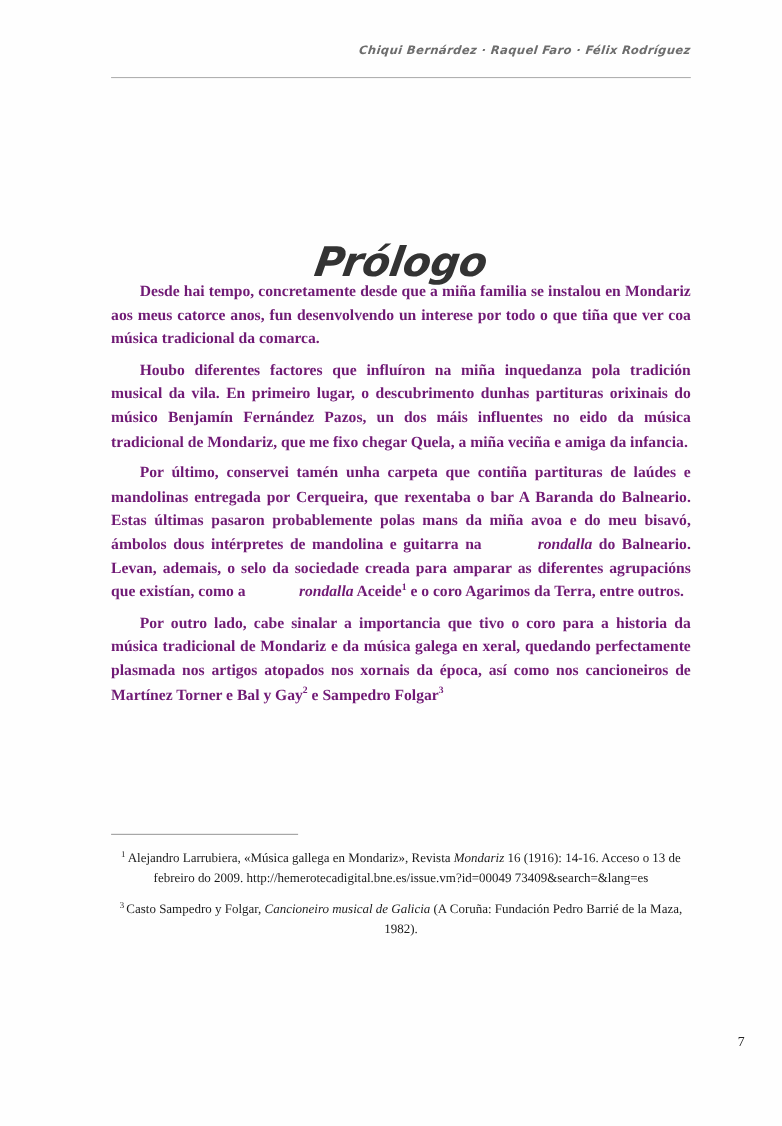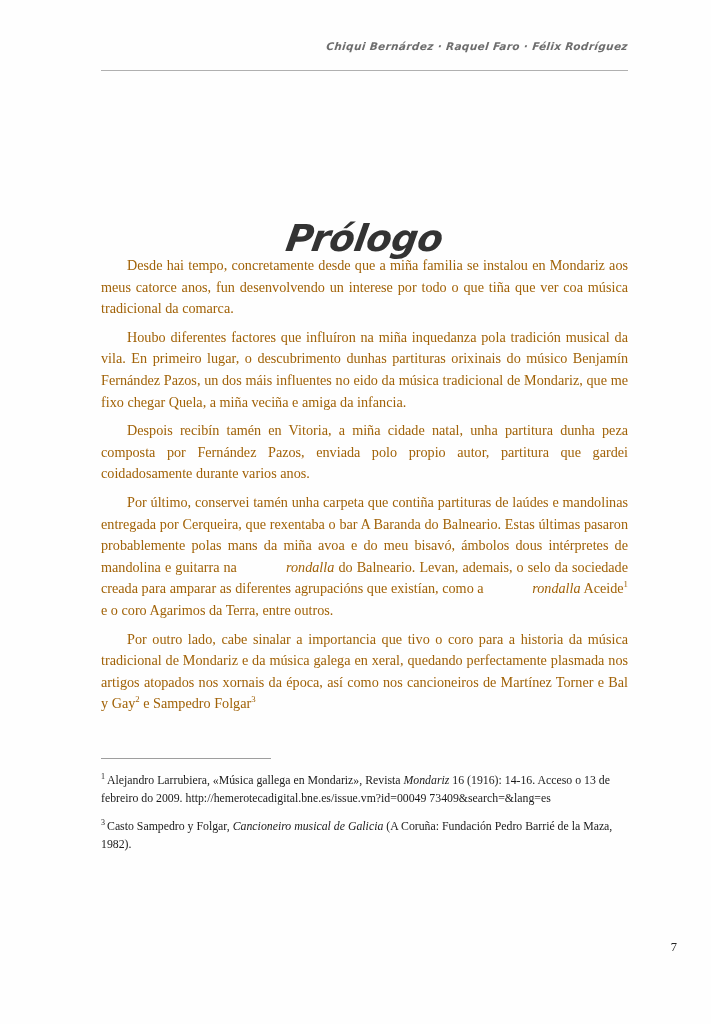--- a/index.html
+++ b/index.html
@@ -73,21 +73,22 @@
     top: 255px;
     width: 527px;
   }
   .para {
     margin: 0 0 7px 0;
     font-size: 14.2px;
     line-height: 21.6px;
     text-align: justify;
     text-indent: 26px;
     hyphens: none;
-    color: #a16207;
+    color: #701a75;
+    font-weight: bold;
   }
   .para:last-child { margin-bottom: 0; }
   .para i, .para em { font-style: italic; margin-left: 45px; }
   sup {
     font-size: 0.62em;
     vertical-align: super;
     line-height: 0;
   }
 
   
@@ -100,21 +101,21 @@
   .footnote-rule {
     width: 170px;
     height: 1px;
     background: #9e9e9e;
     margin: 0 0 12px 0;
   }
   .footnote {
     margin: 0 0 9px 0;
     font-size: 11.8px;
     line-height: 18.4px;
-    text-align: left;
+    text-align: center;
     color: #1a1a1a;
   }
   .footnote:last-child { margin-bottom: 0; }
   .footnote i { font-style: italic; }
   .fn-marker {
     font-size: 0.68em;
     vertical-align: super;
     line-height: 0;
     margin-right: 2px;
   }
@@ -137,21 +138,20 @@
 
   <div class="running-head">Chiqui Bernárdez · Raquel Faro · Félix Rodríguez</div>
 
   <div class="head-rule"></div>
 
   <h1 class="chapter-title">Prólogo</h1>
 
   <div class="body-block">
     <p class="para">Desde hai tempo, concretamente desde que a miña familia se instalou en Mondariz aos meus catorce anos, fun desenvolvendo un interese por todo o que tiña que ver coa música tradicional da comarca.</p>
     <p class="para">Houbo diferentes factores que influíron na miña inquedanza pola tradición musical da vila. En primeiro lugar, o descubrimento dunhas partituras orixinais do músico Benjamín Fernández Pazos, un dos máis influentes no eido da música tradicional de Mondariz, que me fixo chegar Quela, a miña veciña e amiga da infancia.</p>
-    <p class="para">Despois recibín tamén en Vitoria, a miña cidade natal, unha partitura dunha peza composta por Fernández Pazos, enviada polo propio autor, partitura que gardei coidadosamente durante varios anos.</p>
     <p class="para">Por último, conservei tamén unha carpeta que contiña partituras de laúdes e mandolinas entregada por Cerqueira, que rexentaba o bar A Baranda do Balneario. Estas últimas pasaron probablemente polas mans da miña avoa e do meu bisavó, ámbolos dous intérpretes de mandolina e guitarra na <i>rondalla</i> do Balneario. Levan, ademais, o selo da sociedade creada para amparar as diferentes agrupacións que existían, como a <i>rondalla</i> Aceide<sup>1</sup> e o coro Agarimos da Terra, entre outros.</p>
     <p class="para">Por outro lado, cabe sinalar a importancia que tivo o coro para a historia da música tradicional de Mondariz e da música galega en xeral, quedando perfectamente plasmada nos artigos atopados nos xornais da época, así como nos cancioneiros de Martínez Torner e Bal y Gay<sup>2</sup> e Sampedro Folgar<sup>3</sup></p>
   </div>
 
   <div class="footnote-area">
     <div class="footnote-rule"></div>
 
     <p class="footnote">
       <span class="fn-marker">1</span><span>Alejandro Larrubiera, «Música gallega en Mondariz», Revista <i>Mondariz</i> 16 (1916): 14-16. Acceso o 13 de febreiro do 2009. http://hemerotecadigital.bne.es/issue.vm?id=00049 73409&amp;search=&amp;lang=es</span>
     </p>

